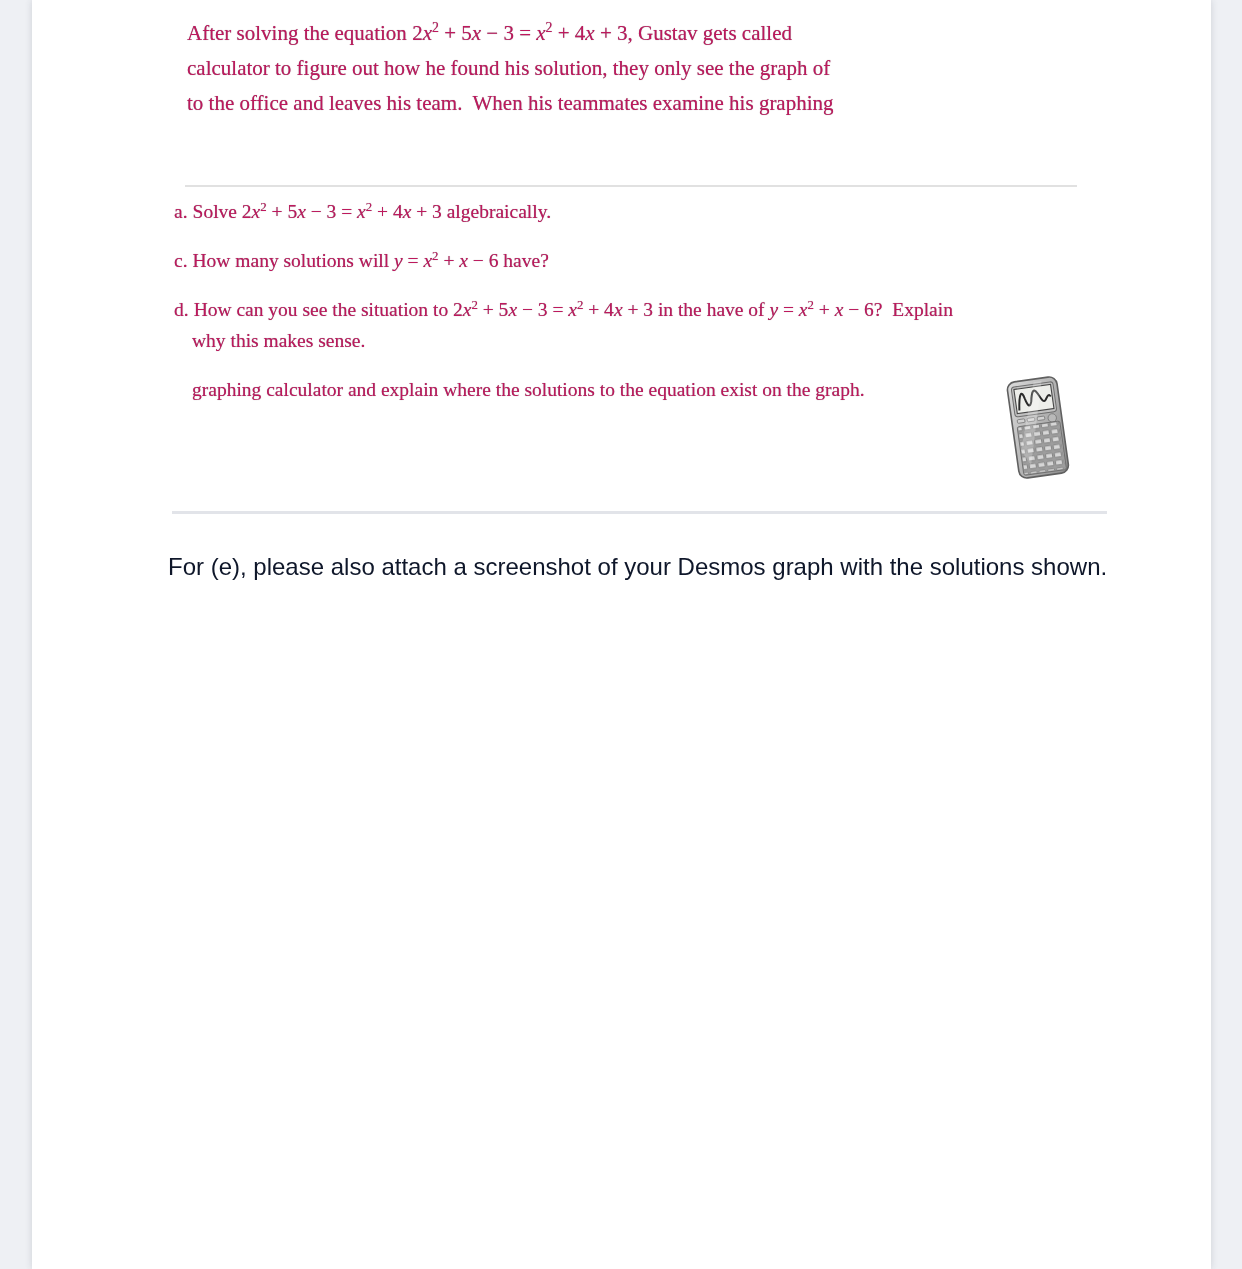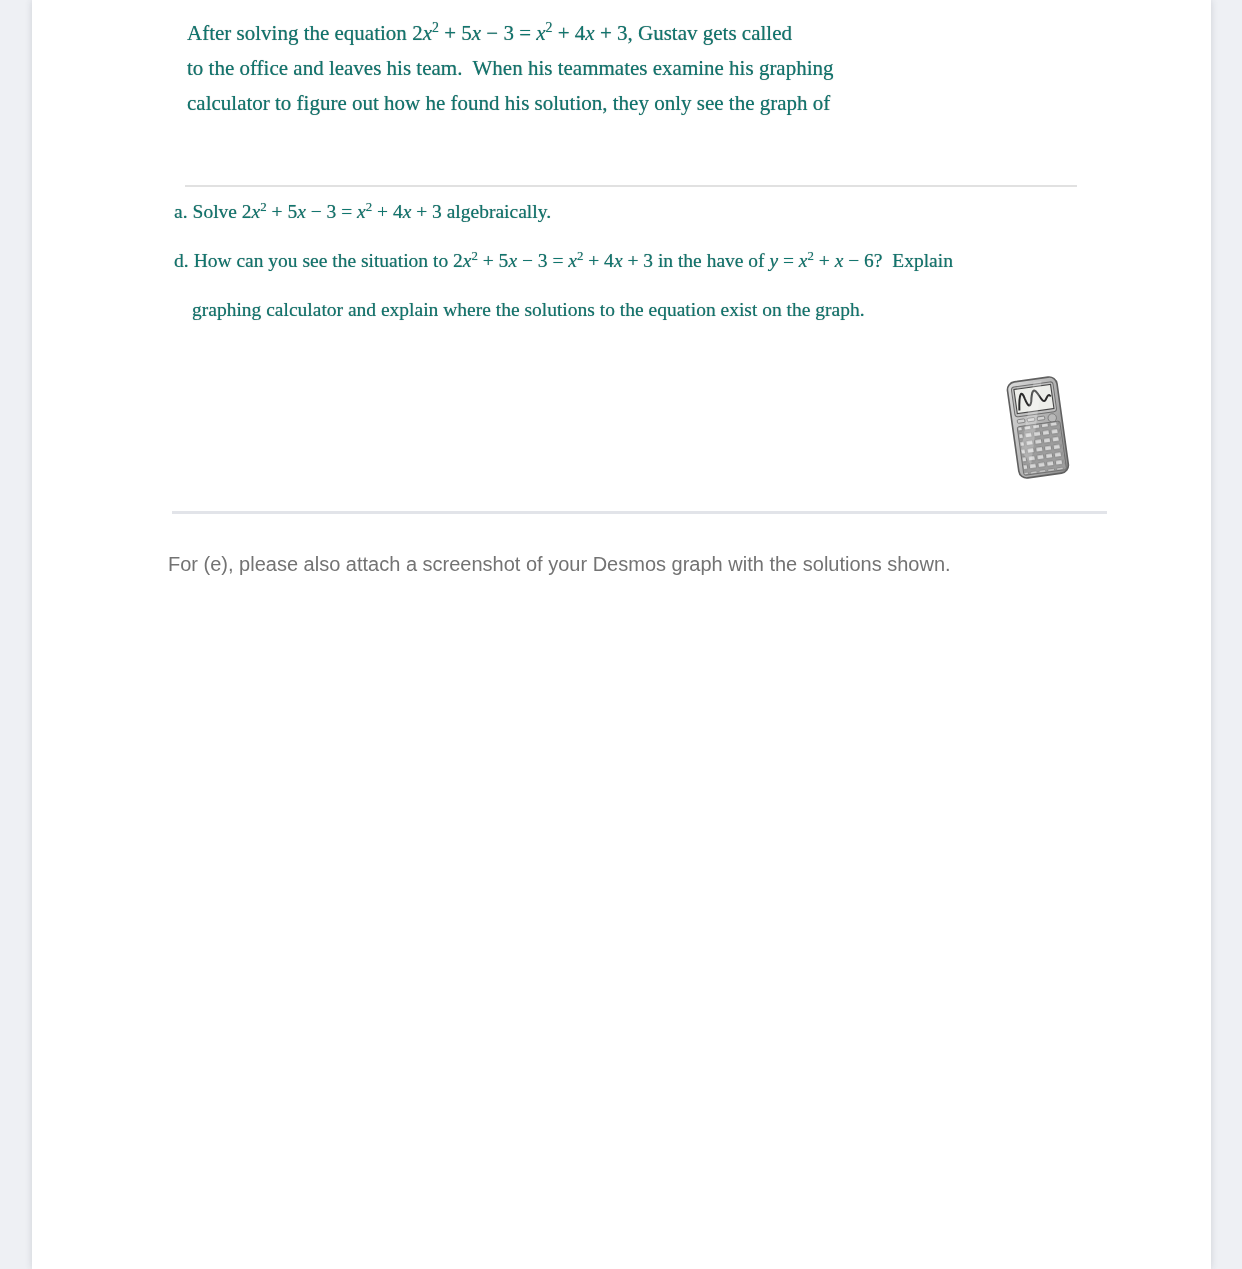--- a/index.html
+++ b/index.html
@@ -20,21 +20,21 @@
     top: 0;
     width: 1179px;
     height: 1269px;
     background: #ffffff;
     box-shadow: 0 0 7px rgba(40, 45, 60, 0.16);
   }
   .line {
     white-space: pre;
   }
   .doc-text {
-    color: #0f766e;
+    color: #be185d;
     text-shadow: 0 0 0.7px rgba(30, 30, 30, 0.55);
   }
   .intro {
     position: absolute;
     left: 155px;
     top: 16px;
     font-size: 21px;
     line-height: 35px;
   }
   .rule {
@@ -75,22 +75,22 @@
   }
   .math sup {
     font-size: 66%;
     line-height: 0;
   }
   .note {
     position: absolute;
     left: 136px;
     top: 553px;
     font-family: "Liberation Sans", sans-serif;
-    font-size: 20px;
-    color: #737373;
+    font-size: 24px;
+    color: #0f172a;
     white-space: pre;
   }
   .calc {
     position: absolute;
     left: 974px;
     top: 376px;
     width: 64px;
     height: 104px;
   }
   .calc svg {
@@ -99,36 +99,40 @@
     display: block;
   }
 </style>
 </head>
 <body>
 
 <div class="paper">
 
   <div class="intro doc-text">
     <div class="line"><span>After solving the equation </span><span class="math">2<i>x</i><sup>2</sup> + 5<i>x</i> − 3 = <i>x</i><sup>2</sup> + 4<i>x</i> + 3</span><span>, Gustav gets called</span></div>
+    <div class="line"><span>calculator to figure out how he found his solution, they only see the graph of</span></div>
     <div class="line"><span>to the office and leaves his team.  When his teammates examine his graphing</span></div>
-    <div class="line"><span>calculator to figure out how he found his solution, they only see the graph of</span></div>
   </div>
 
   <div class="rule rule-top"></div>
 
   <div class="parts doc-text">
 
     <div class="part">
       <div class="line"><span class="part-label">a.</span><span><span>Solve </span><span class="math">2<i>x</i><sup>2</sup> + 5<i>x</i> − 3 = <i>x</i><sup>2</sup> + 4<i>x</i> + 3</span><span> algebraically.</span></span></div>
     </div>
 
 
+    <div class="part">
+      <div class="line"><span class="part-label">c.</span><span><span>How many solutions will </span><span class="math"><i>y</i> = <i>x</i><sup>2</sup> + <i>x</i> − 6</span><span> have?</span></span></div>
+    </div>
 
     <div class="part">
       <div class="line"><span class="part-label">d.</span><span><span>How can you see the situation to </span><span class="math">2<i>x</i><sup>2</sup> + 5<i>x</i> − 3 = <i>x</i><sup>2</sup> + 4<i>x</i> + 3</span><span> in the have of </span><span class="math"><i>y</i> = <i>x</i><sup>2</sup> + <i>x</i> − 6</span><span>?  Explain</span></span></div>
+      <div class="line"><span>why this makes sense.</span></div>
     </div>
 
     <div class="part">
       <div class="line"><span>graphing calculator and explain where the solutions to the equation exist on the graph.</span></div>
     </div>
 
   </div>
 
   <div class="calc">
     <svg viewBox="0 0 64 104" xmlns="http://www.w3.org/2000/svg">

